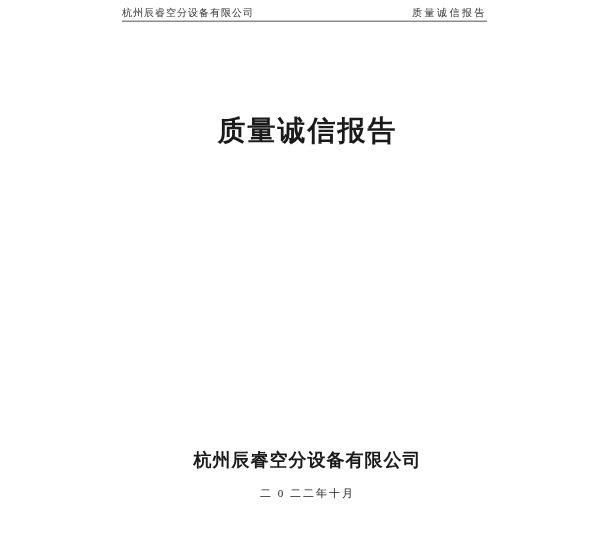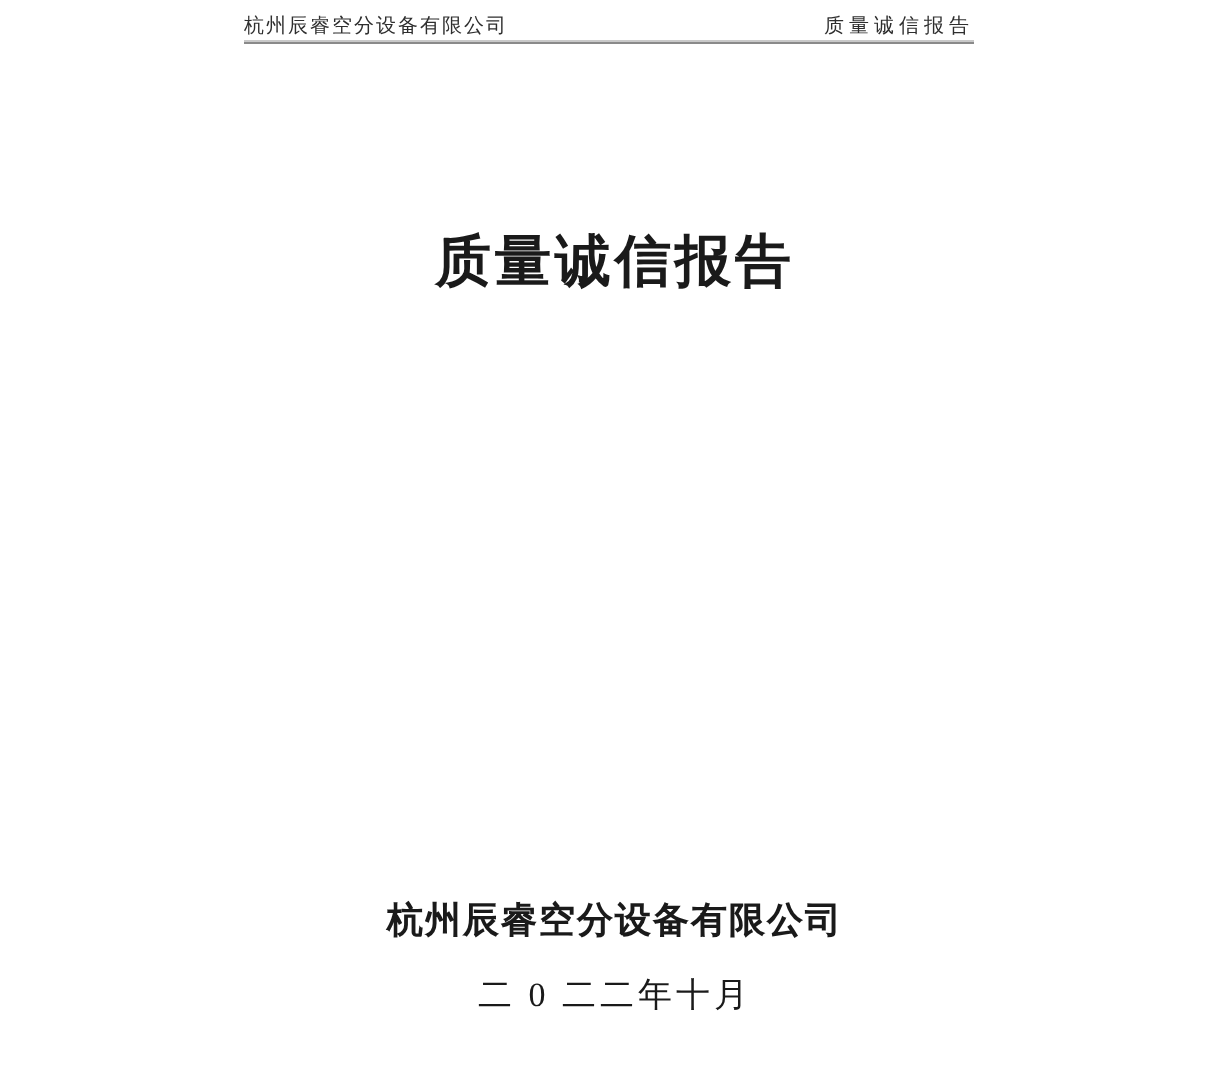--- a/index.html
+++ b/index.html
@@ -34,21 +34,21 @@
     font-size:28px;letter-spacing:2px;color:var(--text);
   }
   .cover-company{
     position:absolute;top:448px;left:0;width:100%;text-align:center;
     font-family:"Liberation Sans",sans-serif;font-weight:bold;
     font-size:18px;letter-spacing:1px;color:var(--text);
   }
   .cover-date{
     position:absolute;top:486px;left:0;width:100%;text-align:center;
     font-family:"Liberation Serif",serif;
-    font-size:17px;letter-spacing:2px;color:var(--text);
+    font-size:11px;letter-spacing:2px;color:var(--text);
   }
 </style>
 </head>
 <body>
 
 <div class="page">
   <div class="header">
     <span class="header-left">杭州辰睿空分设备有限公司</span>
     <span class="header-right">质量诚信报告</span>
   </div>

